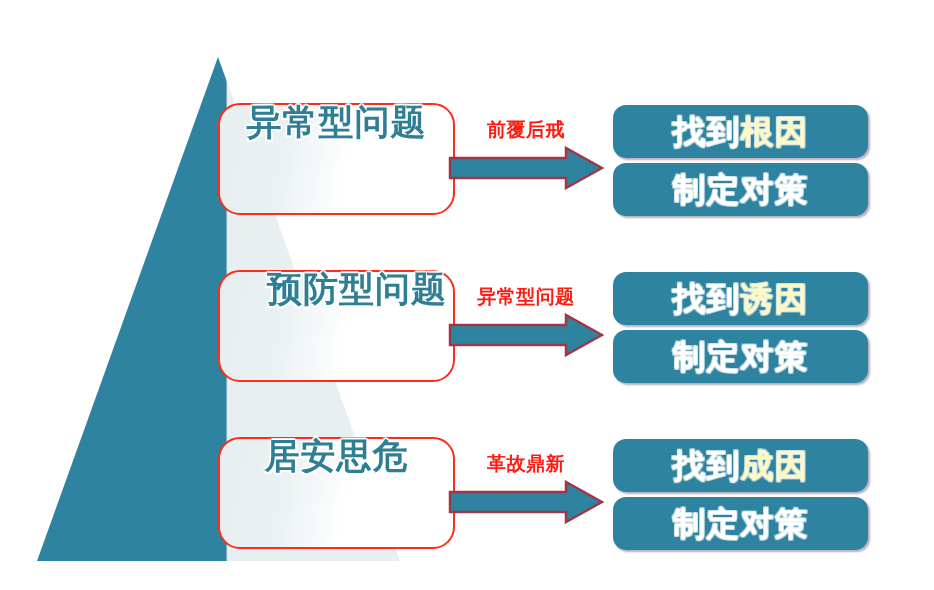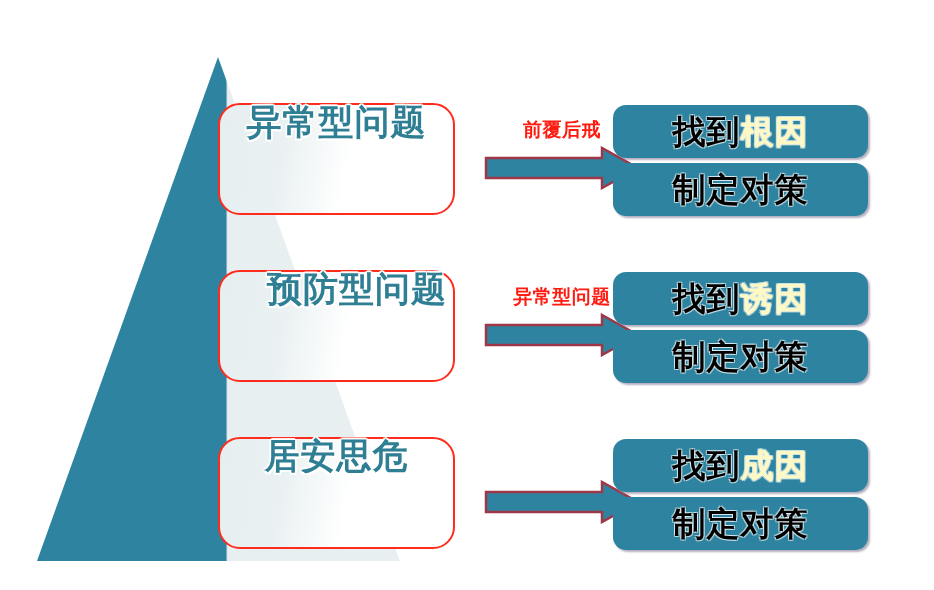--- a/index.html
+++ b/index.html
@@ -54,21 +54,21 @@
       -1.5px  1.5px 0 rgba(255,255,255,0.95),
        1.5px  1.5px 0 rgba(255,255,255,0.95),
        0px   -2px   0 rgba(255,255,255,0.9),
        0px    2px   0 rgba(255,255,255,0.9);
     white-space: nowrap;
   }
 
   
   .arrow-group {
     position: absolute;
-    left: 484px;
+    left: 448px;
     width: 156px;
     height: 86px;
   }
   .arrow-label {
     position: absolute;
     top: 0;
     left: 0;
     width: 156px;
     text-align: center;
     font-size: 19px;
@@ -99,21 +99,21 @@
     box-sizing: border-box;
   }
   .right-card-text {
     font-size: 33px;
     font-weight: bold;
     line-height: 1;
     white-space: nowrap;
     letter-spacing: 1px;
   }
   .seg-white {
-    color: #000000;
+    color: #ffffff;
     text-shadow:
       -1px -1px 0 rgba(255,255,255,0.55),
        1px -1px 0 rgba(255,255,255,0.55),
       -1px  1px 0 rgba(255,255,255,0.55),
        1px  1px 0 rgba(255,255,255,0.55);
   }
   .seg-accent {
     color: #fef9c3;
     text-shadow:
       -1px -1px 0 rgba(255,255,255,0.5),
@@ -177,20 +177,21 @@
   </div>
   <div class="right-card" style="top:330px;">
     <span class="right-card-text seg-white">制定对策</span>
   </div>
 
   <div class="left-card" style="top:437px;">
     <span class="left-card-label">居安思危</span>
   </div>
 
   <div class="arrow-group" style="top:454px;">
+    <div class="arrow-label">革故鼎新</div>
     <svg class="arrow-svg" width="156" height="44" viewBox="0 0 156 44" xmlns="http://www.w3.org/2000/svg">
       <polygon points="2,12 118,12 118,2 154,22 118,42 118,32 2,32" fill="#2E84A0" stroke="#9E3848" stroke-width="2.5" stroke-linejoin="miter"></polygon>
     </svg>
   </div>
 
   <div class="right-card" style="top:439px;">
     <span class="right-card-text">
       <span class="seg-white">找到</span><span class="seg-accent">成因</span>
     </span>
   </div>

